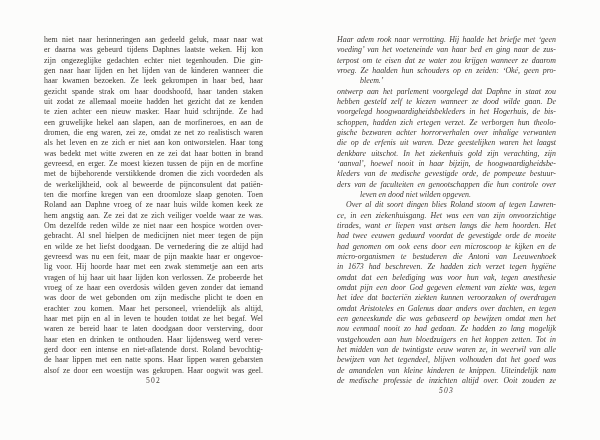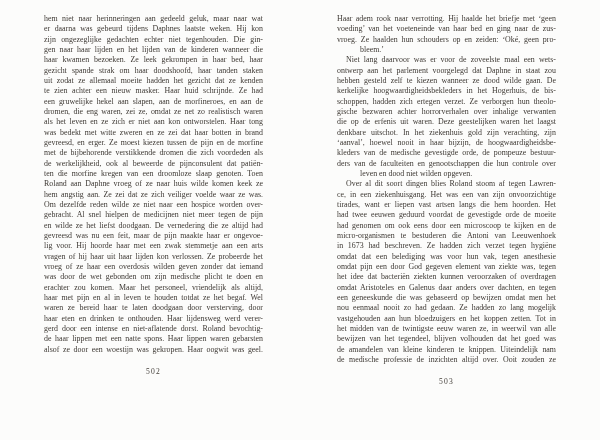--- a/index.html
+++ b/index.html
@@ -5,36 +5,36 @@
   html, body { margin: 0; padding: 0; }
   body {
     width: 600px; height: 440px;
     background: #fcfcfb;
     overflow: hidden;
     position: relative;
     font-family: "Liberation Serif", serif;
     color: #3d3833;
   }
   .spread { position: absolute; inset: 0; }
-  .page { position: absolute; top: 14px; width: 219px; }
+  .page { position: absolute; top: 35px; width: 219px; }
   #page-0 { left: 44px; }
-  #page-1 { left: 337px; }
+  #page-1 { left: 337px; font-style: italic; }
   .textblock { width: 219px; }
   .line {
     height: 10.33px;
     line-height: 10.33px;
     font-size: 7.9px;
     text-align: justify;
     text-align-last: justify;
     white-space: nowrap;
   }
   .line.end { text-align-last: left; margin-left: 23px; }
   .line.indent { text-indent: 9px; }
   .pagenum {
-    margin-top: 12px;
+    margin-top: 0;
     text-align: center;
     font-size: 7.6px;
     letter-spacing: 1.2px;
     color: #45403b;
   }
 </style>
 </head>
 <body style="background: rgb(252, 252, 251); color: rgb(61, 56, 51);">
 
 <div class="spread">
@@ -75,26 +75,26 @@
         <div class="line">de haar lippen met een natte spons. Haar lippen waren gebarsten</div>
         <div class="line">alsof ze door een woestijn was gekropen. Haar oogwit was geel.</div>
       </div>
     <div class="pagenum">502</div>
   </div>
 
   <div class="page" id="page-1">
     <div class="textblock" id="textblock-1">
         <div class="line">Haar adem rook naar verrotting. Hij haalde het briefje met ‘geen</div>
         <div class="line">voeding’ van het voeteneinde van haar bed en ging naar de zus-</div>
+        <div class="line">terpost om te eisen dat ze water zou krijgen wanneer ze daarom</div>
         <div class="line">vroeg. Ze haalden hun schouders op en zeiden: ‘Oké, geen pro-</div>
         <div class="line end">bleem.’</div>
-        <div class="line indent">Niet lang daarvoor was er voor de zoveelste maal een wets-</div>
         <div class="line">ontwerp aan het parlement voorgelegd dat Daphne in staat zou</div>
         <div class="line">hebben gesteld zelf te kiezen wanneer ze dood wilde gaan. De</div>
-        <div class="line">kerkelijke hoogwaardigheidsbekleders in het Hogerhuis, de bis-</div>
+        <div class="line">voorgelegd hoogwaardigheidsbekleders in het Hogerhuis, de bis-</div>
         <div class="line">schoppen, hadden zich ertegen verzet. Ze verborgen hun theolo-</div>
         <div class="line">gische bezwaren achter horrorverhalen over inhalige verwanten</div>
         <div class="line">die op de erfenis uit waren. Deze geestelijken waren het laagst</div>
         <div class="line">denkbare uitschot. In het ziekenhuis gold zijn verachting, zijn</div>
         <div class="line">‘aanval’, hoewel nooit in haar bijzijn, de hoogwaardigheidsbe-</div>
         <div class="line">kleders van de medische gevestigde orde, de pompeuze bestuur-</div>
         <div class="line">ders van de faculteiten en genootschappen die hun controle over</div>
         <div class="line end">leven en dood niet wilden opgeven.</div>
         <div class="line indent">Over al dit soort dingen blies Roland stoom af tegen Lawren-</div>
         <div class="line">ce, in een ziekenhuisgang. Het was een van zijn onvoorzichtige</div>

